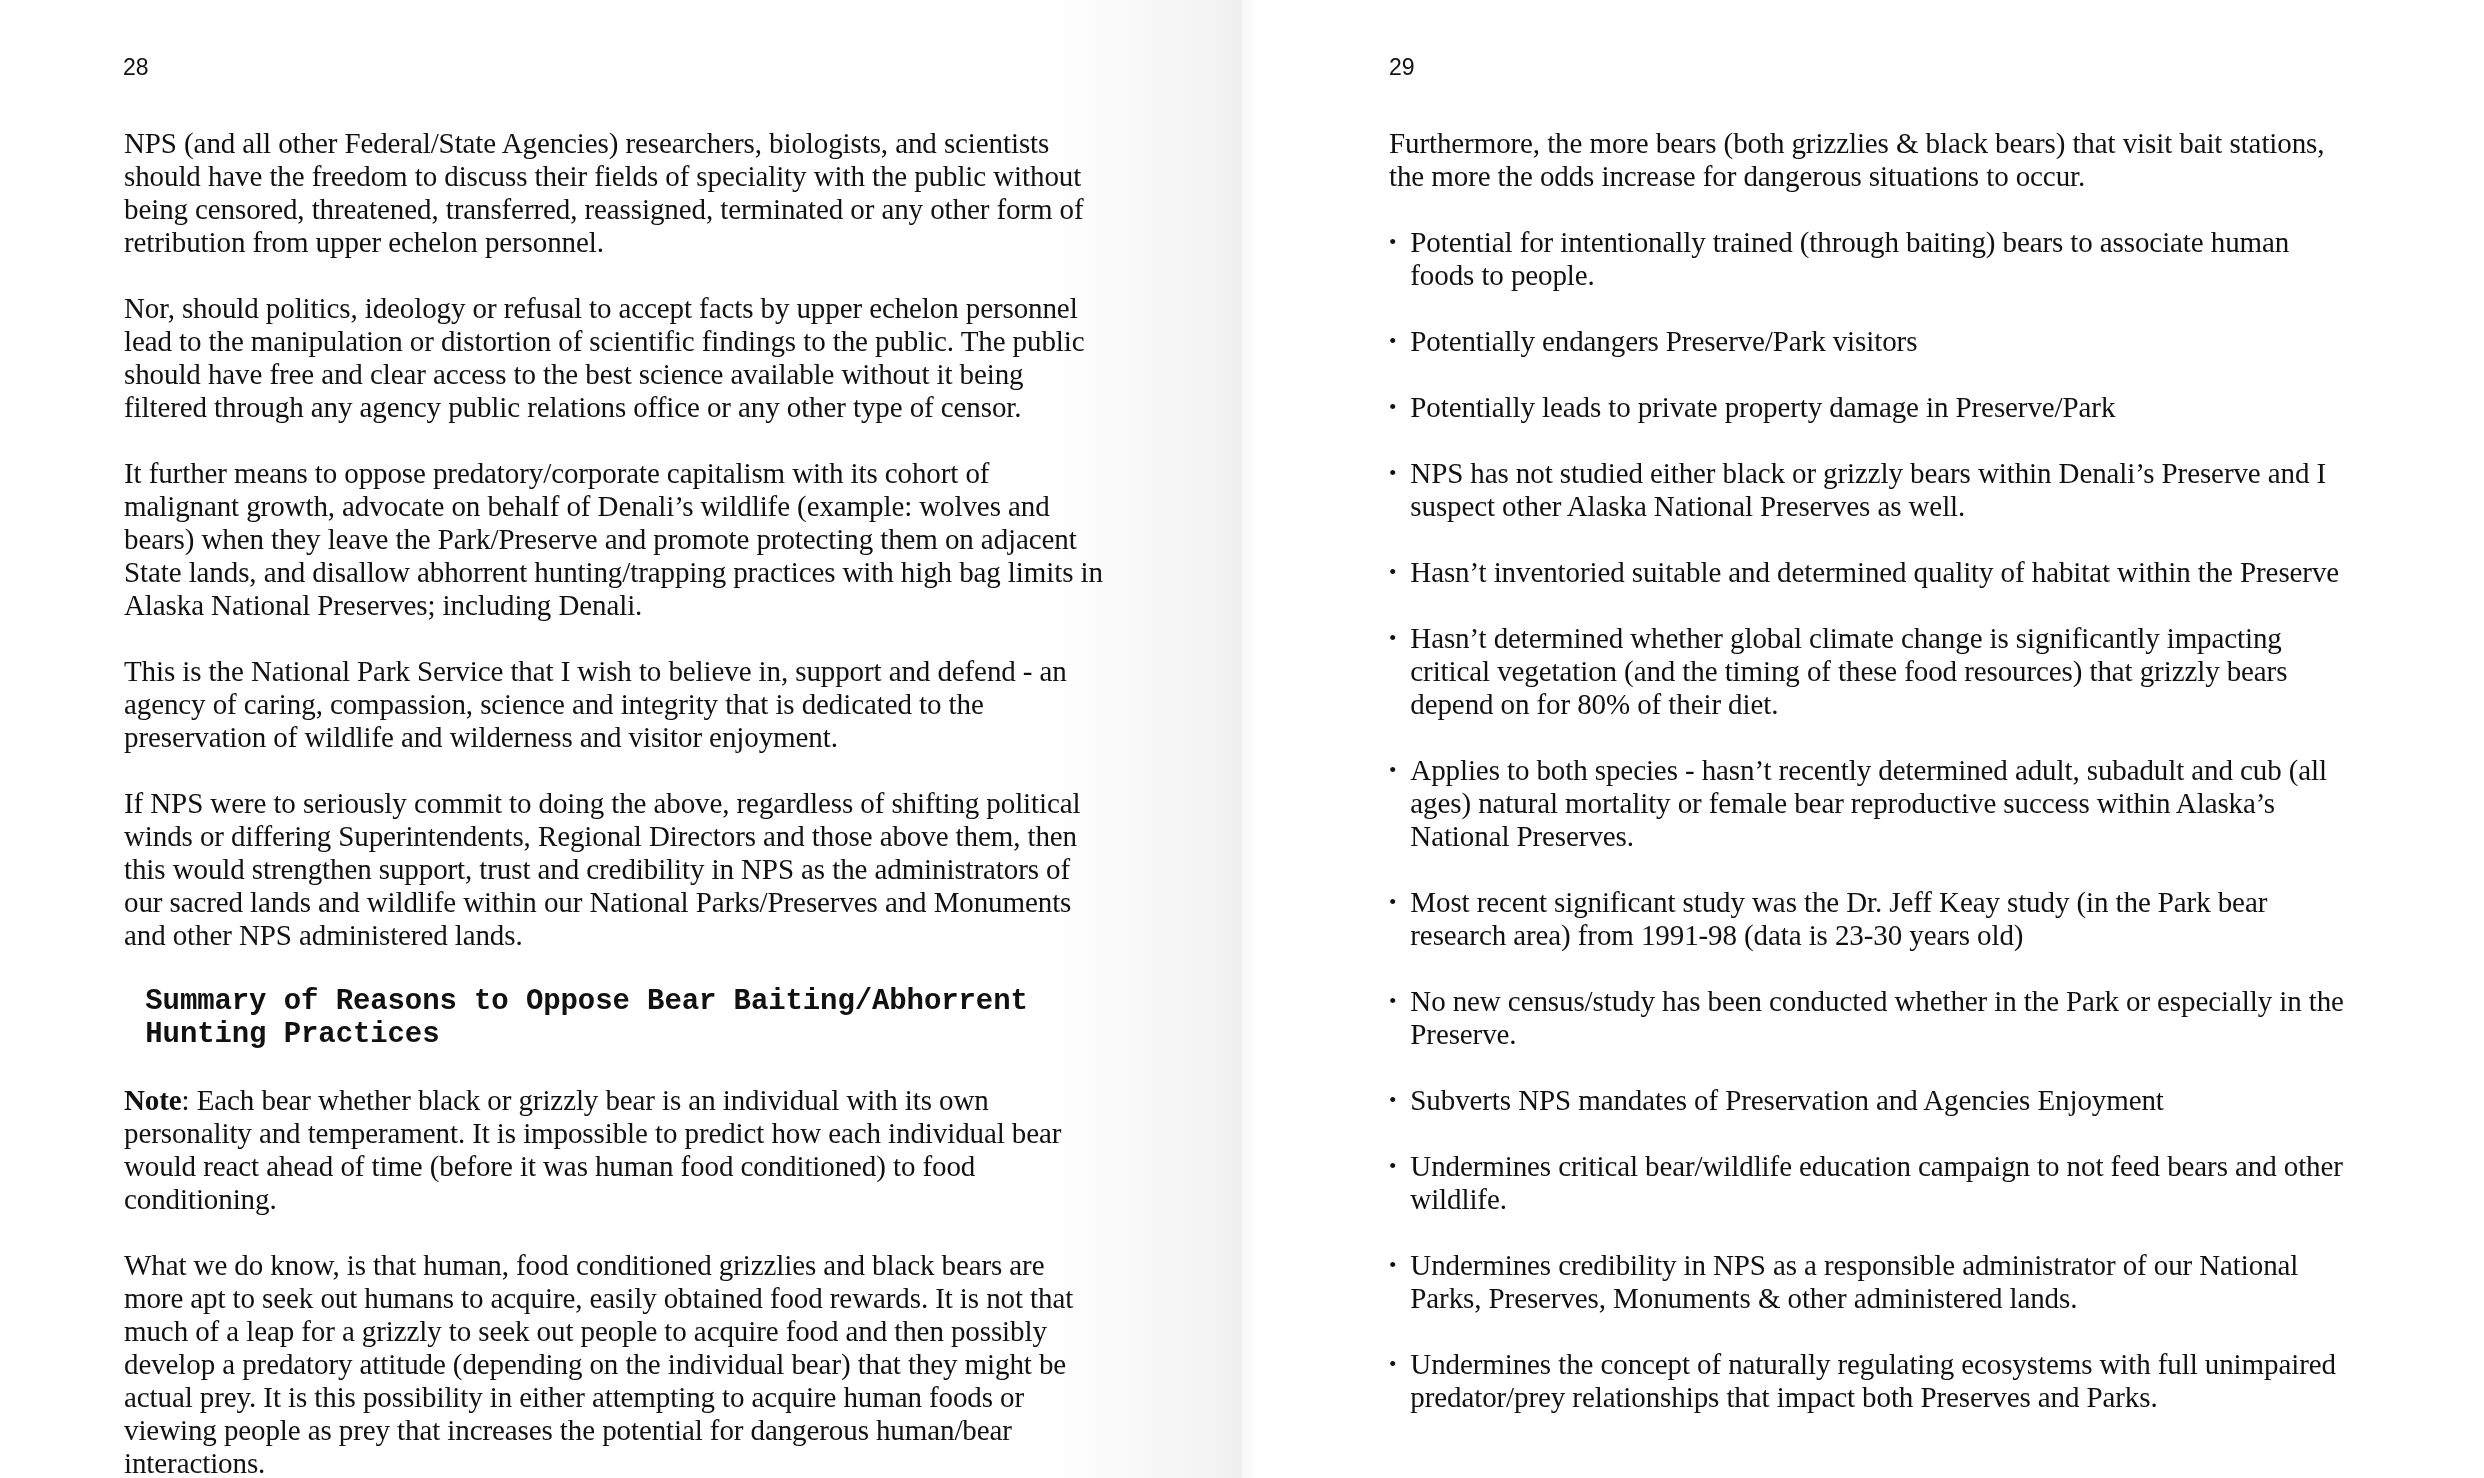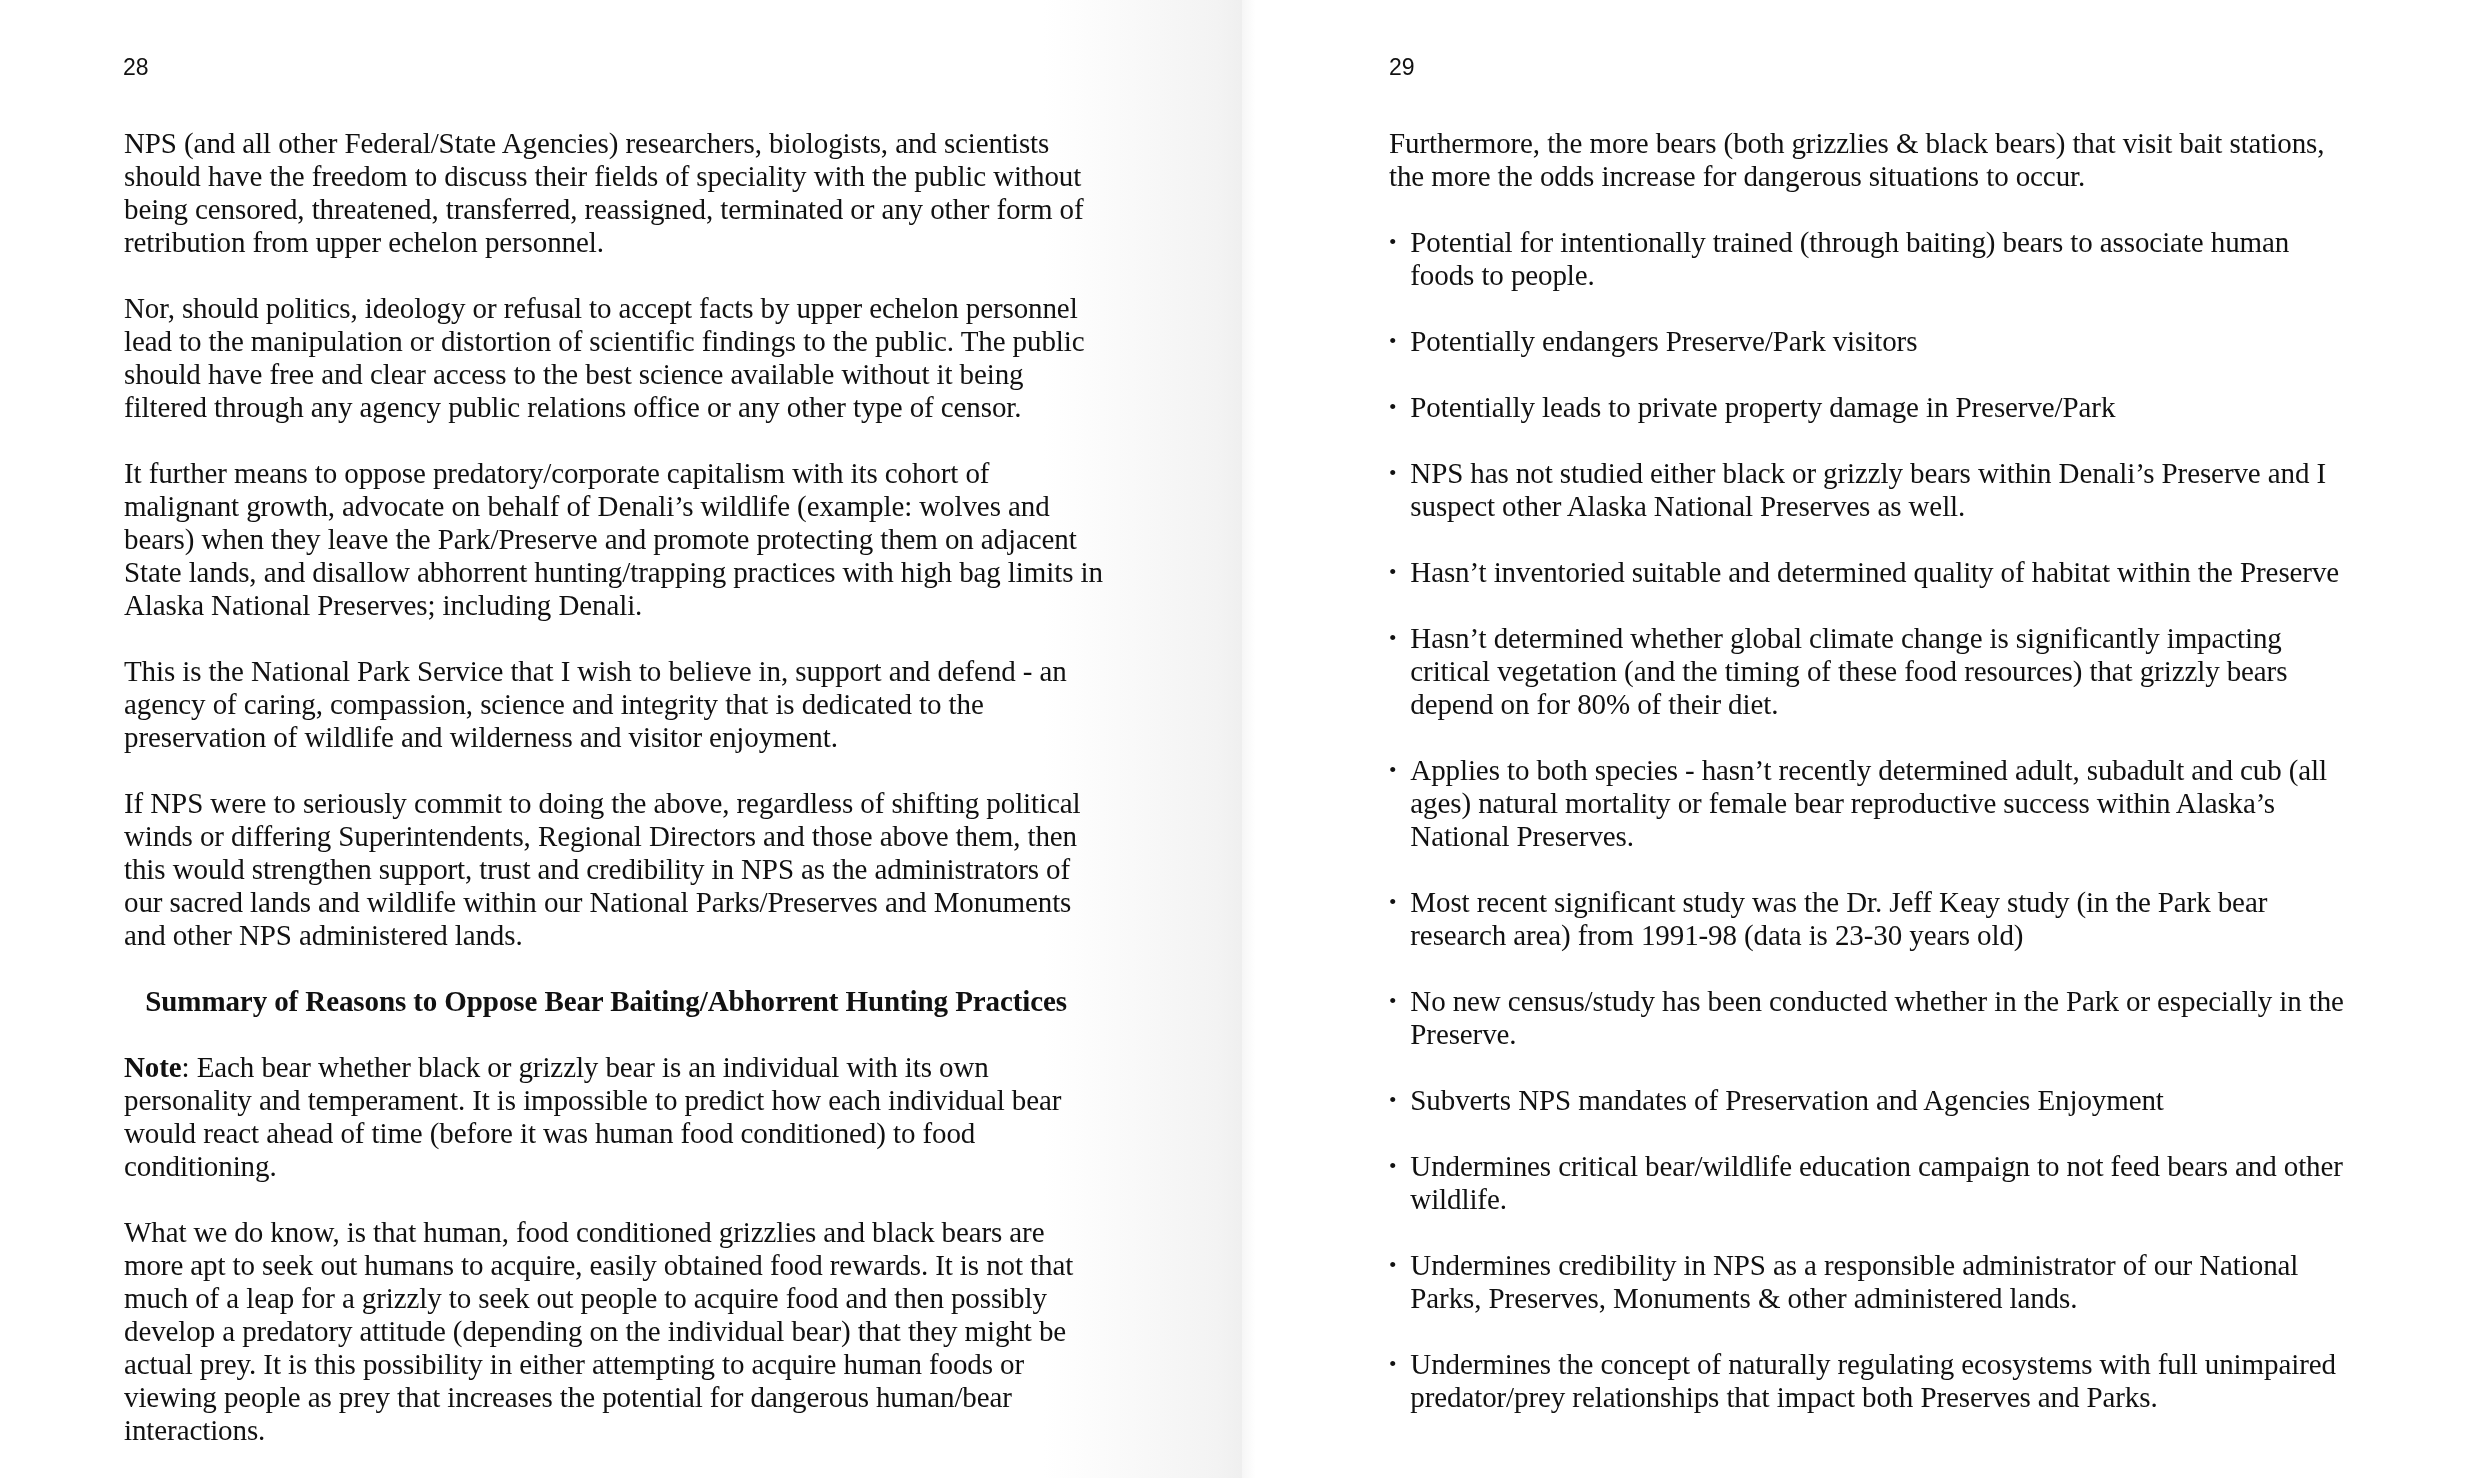--- a/index.html
+++ b/index.html
@@ -30,21 +30,21 @@
   .page-right .page-number { left: 147px; }
   .content {
     position: absolute; top: 127px;
     font-size: 29px; line-height: 33px;
     letter-spacing: -0.1px;
   }
   .page-left .content { left: 124px; width: 980px; }
   .page-right .content { left: 147px; width: 970px; }
   p { margin: 0 0 33px 0; }
   .heading {
-    font-weight: bold; margin: 0 0 33px 0; padding-left: 21.3px;
+    font-weight: bold; margin: 0 0 33px 0; padding-left: 21.3px; font-family: Liberation Mono, monospace;
   }
   .note-label { font-weight: bold; }
   ul.bullets { list-style: none; margin: 0; padding: 0; }
   ul.bullets li {
     position: relative; padding-left: 21.3px; margin: 0 0 33px 0;
   }
   ul.bullets li .bullet {
     position: absolute; left: 0; top: 0; font-size: 21.3px;
   }
 </style>

